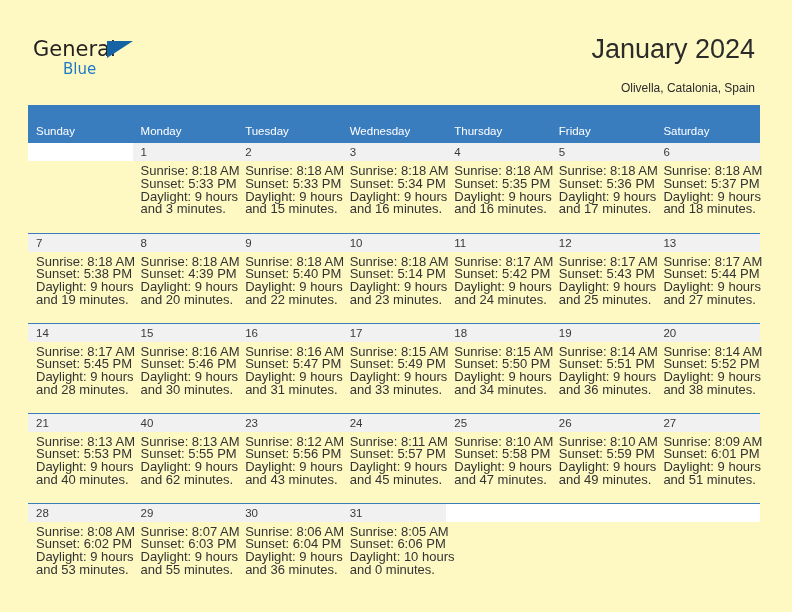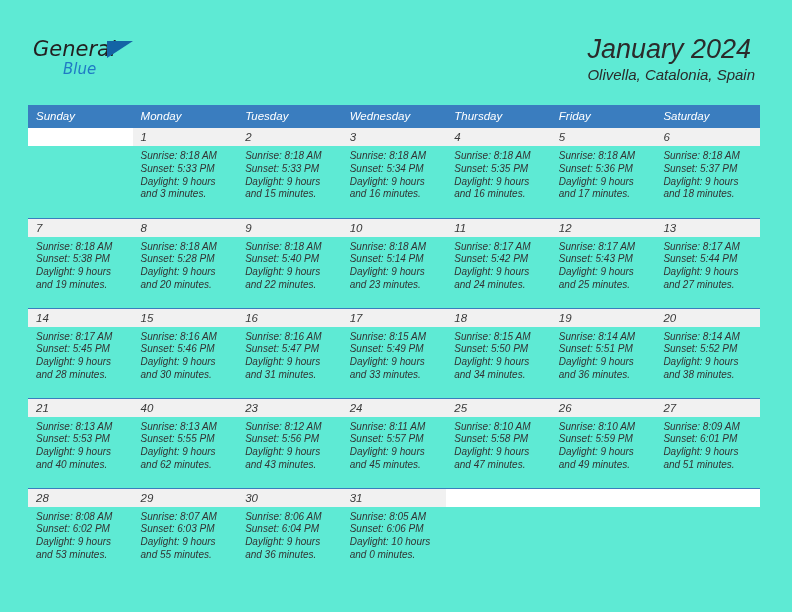--- a/index.html
+++ b/index.html
@@ -8,23 +8,22 @@
     padding: 0;
     width: 792px;
     height: 612px;
     background: #ffffff;
     font-family: "Liberation Sans", sans-serif;
   }
   #page {
     position: relative;
     width: 792px;
     height: 612px;
-    background: #5eead4;
+    background: #fef9c3;
     overflow: hidden;
-    font-style: italic;
   }
 
   
   .header {
     position: absolute;
     left: 0; top: 0;
     width: 792px;
     height: 105px;
   }
   .logo {
@@ -57,51 +56,52 @@
     top: 20px;
     font-size: 15px;
     color: #1f7ac4;
     font-family: "DejaVu Sans", sans-serif;
     line-height: 22px;
   }
   .title-block {
     position: absolute;
     right: 37px;
     top: 33px;
+    text-align: right;
   }
   .cal-title {
     font-size: 27px;
     color: #2b2b2b;
     line-height: 32px;
     white-space: nowrap;
   }
   .cal-subtitle {
-    font-size: 15px;
+    font-size: 12px;
     color: #2b2b2b;
     line-height: 18px;
-    margin-top: 1px;
+    margin-top: 14px;
     white-space: nowrap;
   }
 
   
   .calendar {
     position: absolute;
     left: 28px;
     top: 105px;
     width: 732px;
     border-collapse: collapse;
     table-layout: fixed;
   }
   .calendar th {
     background: #3a7dbf;
     color: #ffffff;
     font-size: 11.5px;
     font-weight: normal;
     text-align: left;
-    padding: 5px 0 6px 8px;
+    padding: 20px 0 6px 8px;
     height: 21px;
     border: none;
   }
   .calendar td {
     width: 104.57px;
     vertical-align: top;
     padding: 0;
     border: none;
   }
   .week-row {
@@ -120,21 +120,21 @@
     color: #3a3a3a;
     padding: 3px 0 3px 8px;
     height: 18px;
     line-height: 12px;
   }
   .daynum.empty {
     background: #ffffff;
   }
   .details {
     padding: 4px 6px 0 8px;
-    font-size: 10px;
+    font-size: 13px;
     line-height: 12.8px;
     color: #333333;
   }
   .details div { white-space: nowrap; }
 </style>
 </head>
 <body>
 
 <div id="page">
 
@@ -246,21 +246,21 @@
                 <div>Daylight: 9 hours</div>
                 <div>and 19 minutes.</div>
               </div>
             </div>
           </td>
           <td>
             <div class="cell-inner">
               <div class="daynum">8</div>
               <div class="details">
                 <div>Sunrise: 8:18 AM</div>
-                <div>Sunset: 5:28 PM</div>
+                <div>Sunset: 4:39 PM</div>
                 <div>Daylight: 9 hours</div>
                 <div>and 20 minutes.</div>
               </div>
             </div>
           </td>
           <td>
             <div class="cell-inner">
               <div class="daynum">9</div>
               <div class="details">
                 <div>Sunrise: 8:18 AM</div>

